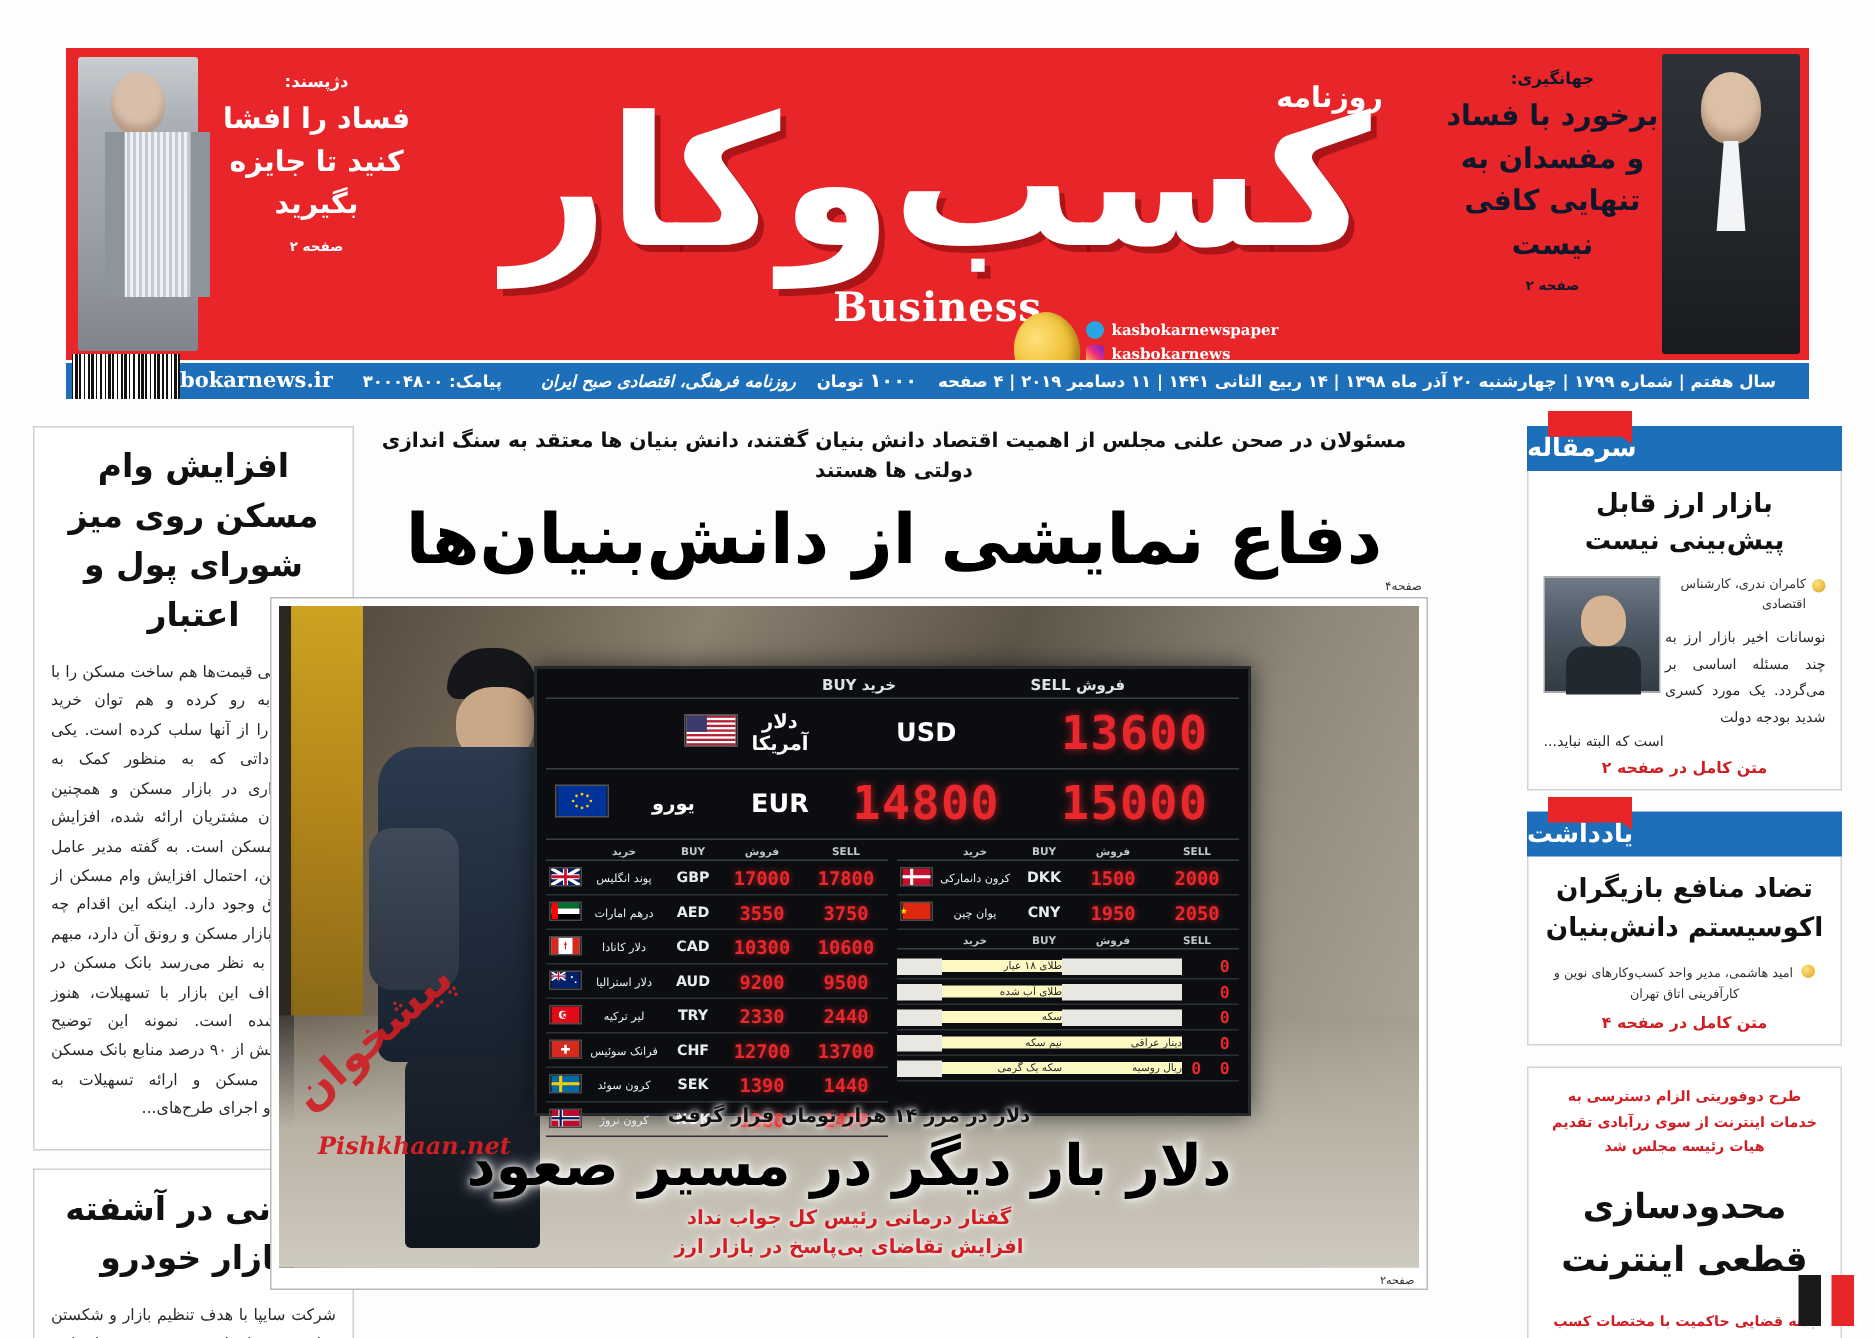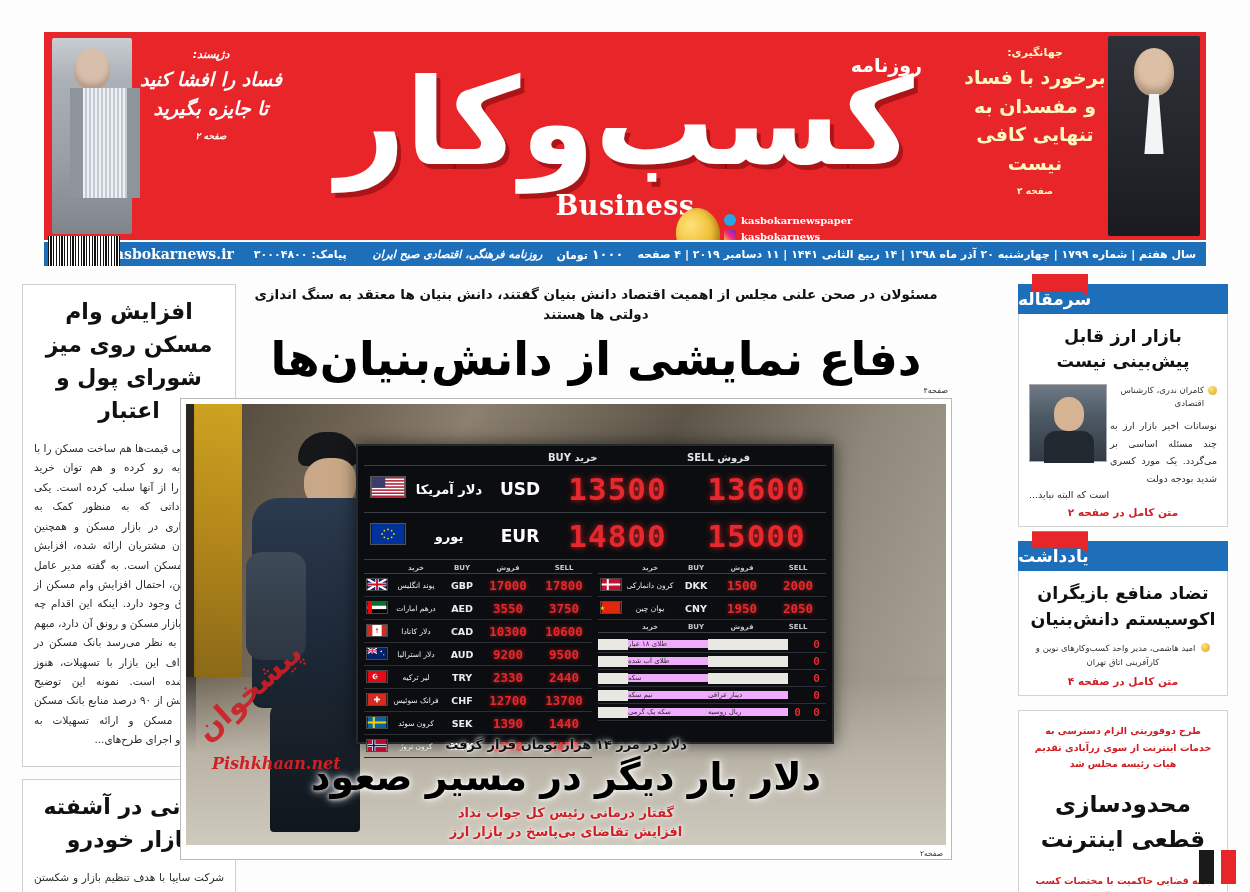--- a/index.html
+++ b/index.html
@@ -29,21 +29,21 @@
     background: #e8262a;
     overflow: hidden;
   }
 
   .masthead-inner { position: relative; width: 100%; height: 100%; }
 
   
   .promo-left {
     position: absolute;
     left: 0; top: 0;
-    width: 250px; height: 251px; font-style: italic;
+    width: 250px; height: 251px;
   }
   .promo-photo-left {
     position: absolute;
     left: 8px; top: 6px;
     width: 80px; height: 196px;
     background:
       linear-gradient(to bottom, #c9cdd2 0%, #aab0b6 22%, #9aa0a6 60%, #7f858b 100%);
     border-radius: 2px;
   }
   .promo-photo-left::before {
@@ -117,21 +117,21 @@
     left: 30px; top: 58px;
     width: 32px; height: 60px;
     background: #f2f4f6;
     clip-path: polygon(35% 0, 65% 0, 80% 100%, 20% 100%);
   }
   .promo-text-right {
     position: absolute;
     right: 100px; top: 14px;
     width: 142px;
     text-align: center;
-    color: #fef9c3;
+    color: #0f172a;
     direction: rtl;
   }
 
   
   .logo-block {
     position: absolute;
     left: 250px; right: 250px; top: 0; bottom: 0;
   }
   .logo-rooznameh {
     position: absolute;
@@ -195,21 +195,21 @@
     width: 1162px; height: 24px;
     background: #1e6fba;
     color: #ffffff;
     font-size: 11px;
     font-weight: bold;
     direction: rtl;
     display: flex;
     align-items: center;
   }
   .infobar-date {
-    padding-right: 10px;
+    padding-right: 22px;
     white-space: nowrap;
   }
   .infobar-price { padding: 0 14px; white-space: nowrap; }
   .infobar-price .amount { font-size: 13px; }
   .infobar-tagline {
     font-style: italic;
     white-space: nowrap;
     padding-left: 6px;
   }
   .infobar-site {
@@ -444,21 +444,21 @@
   .flag-s { width: 22px; height: 13px; border: 1px solid #4a4a4a; }
 
   .zero-table { margin-top: 3px; }
   .zero-row {
     display: grid; grid-template-columns: 1fr 1fr 80px 80px 30px;
     border-bottom: 1px solid #2c3036; padding: 1.5px 0; align-items: center;
   }
   .zero-led { color: #e8282c; font-size: 11px; font-weight: bold; text-align: center;
     font-family: "DejaVu Sans Mono","Liberation Mono",monospace; }
   .zero-cell { background: #e9e7e2; height: 11px; }
-  .zero-name { color: #2a2a2a; font-size: 7px; text-align: left; background: #f0abfc; }
+  .zero-name { color: #2a2a2a; font-size: 7px; text-align: right; background: #fef9c3; }
 
   
   .photo-overlay {
     position: absolute;
     right: 0; left: 0; bottom: 6px;
     text-align: center;
     direction: rtl;
     z-index: 6;
   }
   .ov-kicker {
@@ -707,21 +707,20 @@
               <span>BUY</span>
               <span style="direction:rtl">خرید</span>
             </div>
             <div></div>
               <div></div>
               <div></div>
           </div>
 
           <div class="board-main-row">
             <div class="led">13600</div>
-            <div class="led">13500</div>
             <div class="code-en">USD</div>
             <div class="name-fa">دلار آمریکا</div>
             <div>
               <svg class="flag" viewBox="0 0 36 22">
                   <rect width="36" height="22" fill="#fff"></rect>
                 <g fill="#b22234">
                     <rect y="0" width="36" height="1.7"></rect>
                     <rect y="3.4" width="36" height="1.7"></rect>
                 <rect y="6.8" width="36" height="1.7"></rect>
                     <rect y="10.2" width="36" height="1.7"></rect>

